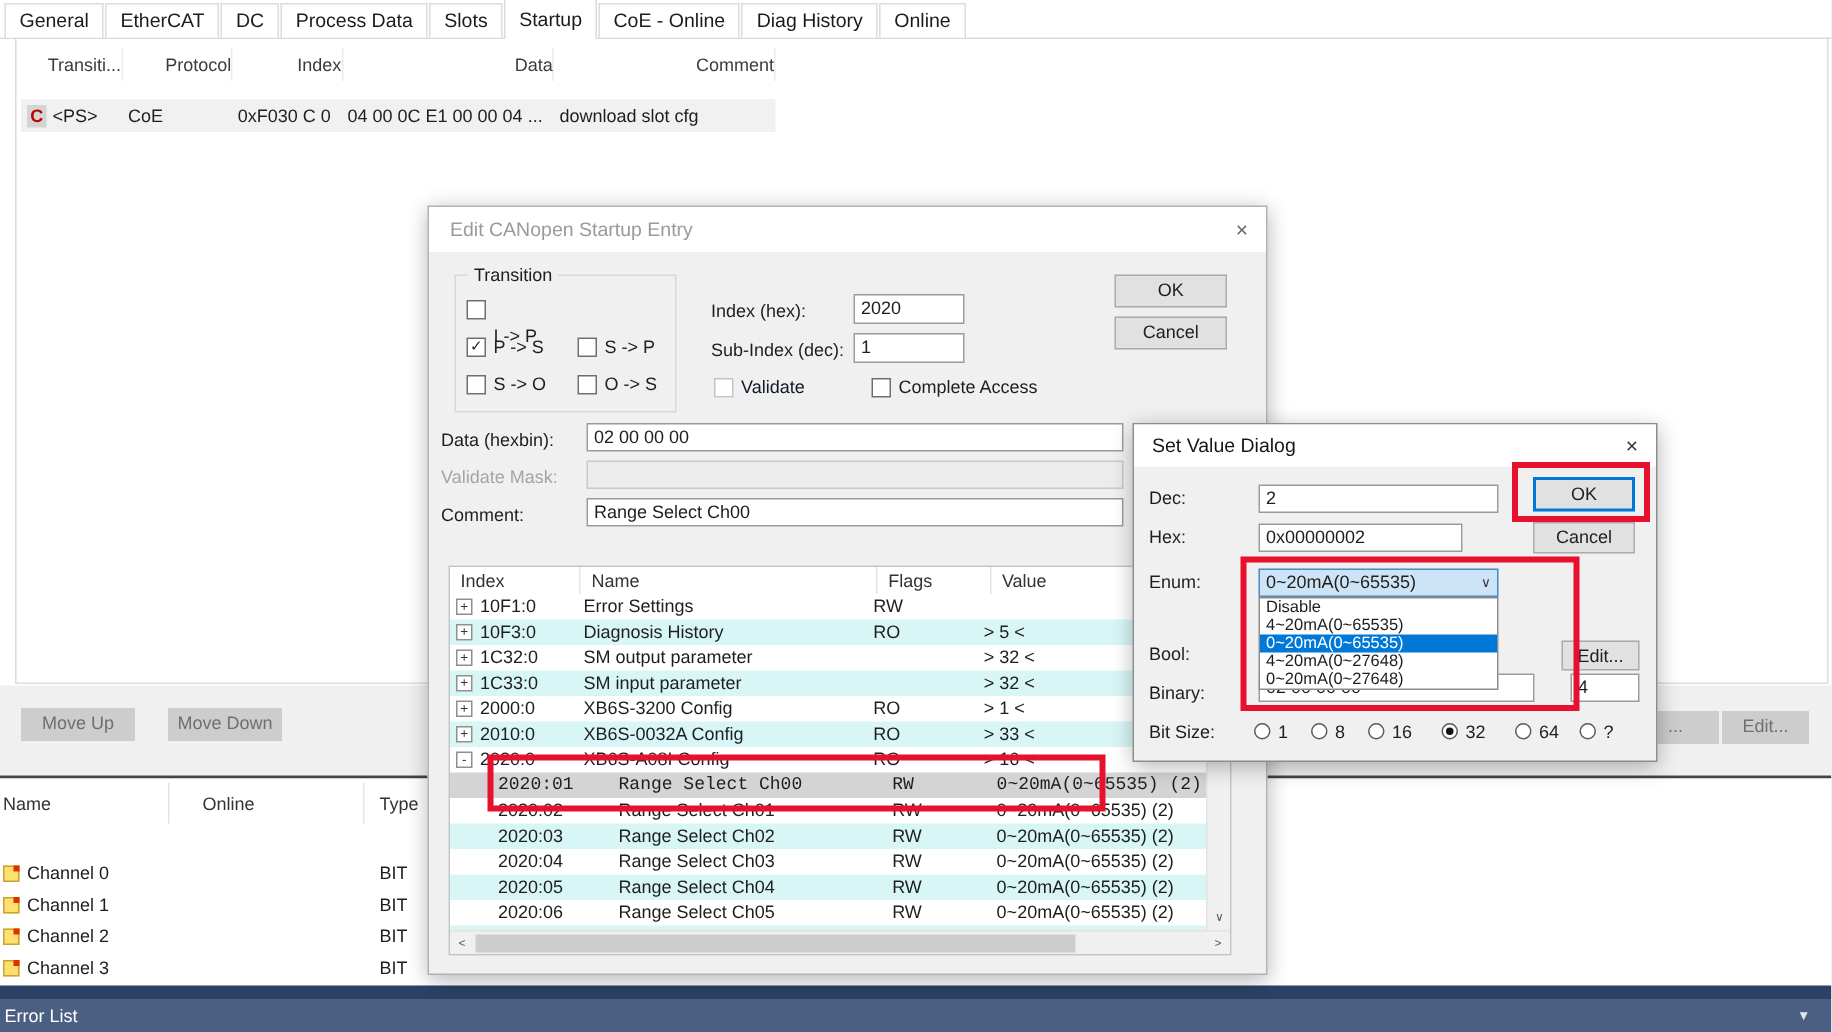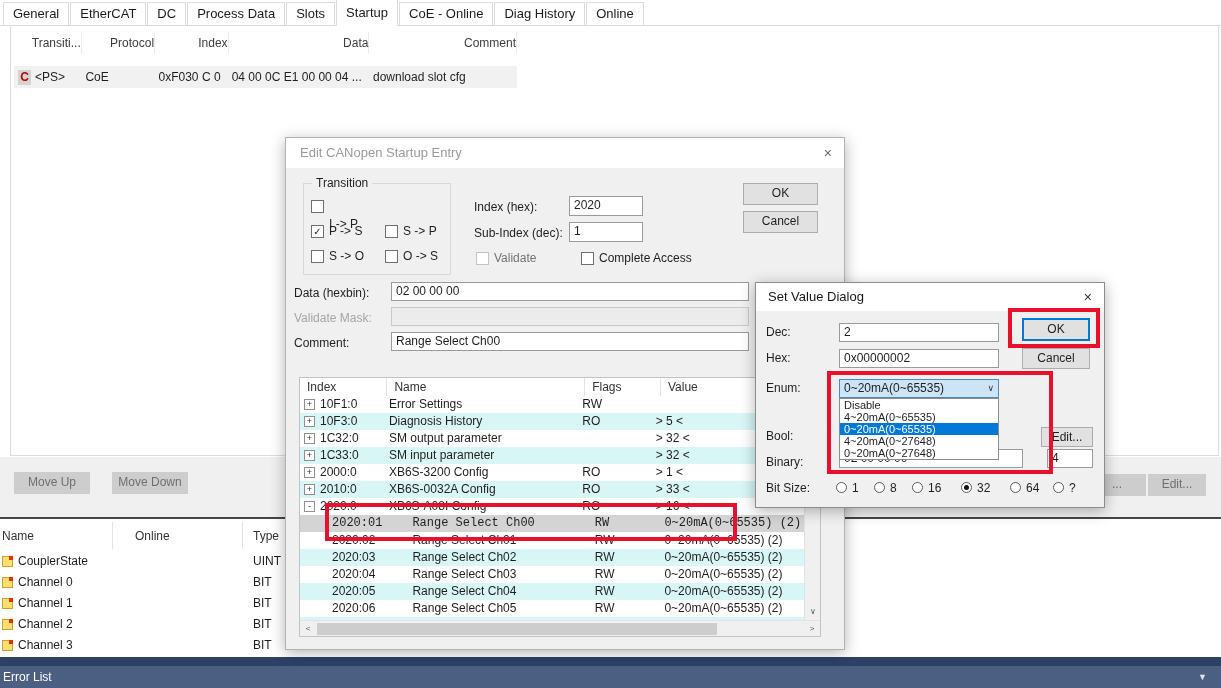--- a/index.html
+++ b/index.html
@@ -108,26 +108,20 @@
   <div class="abs graybtn" style="left:1148px;top:474px;width:58px;height:22px;z-index:5;">Edit...</div>
 
   <div class="abs" style="left:0;top:517px;width:1221px;height:2px;background:#454545;"></div>
   <div class="abs" style="left:0;top:519px;width:1221px;height:138px;background:#fff;">
     <div class="abs lbl" style="left:2px;top:5px;line-height:24px;color:#333;">Name</div>
     <div class="abs lbl" style="left:135px;top:5px;line-height:24px;color:#333;">Online</div>
     <div class="abs lbl" style="left:253px;top:5px;line-height:24px;color:#333;">Type</div>
     <div class="abs" style="left:112px;top:3px;width:1px;height:27px;background:#e3e3e3;"></div>
     <div class="abs" style="left:242px;top:3px;width:1px;height:27px;background:#e3e3e3;"></div>
 
-    <div class="abs" style="left:0;top:32px;width:1221px;height:21px;">
-      <span class="abs varicon" style="left:2px;top:5px;width:11px;height:11px;"></span>
-      <span class="abs lbl" style="left:18px;line-height:21px;">CouplerState</span>
-      <span class="abs lbl" style="left:135px;line-height:21px;"></span>
-      <span class="abs lbl" style="left:253px;line-height:21px;">UINT</span>
-    </div>
     <div class="abs" style="left:0;top:53px;width:1221px;height:21px;">
       <span class="abs varicon" style="left:2px;top:5px;width:11px;height:11px;"></span>
       <span class="abs lbl" style="left:18px;line-height:21px;">Channel 0</span>
       <span class="abs lbl" style="left:253px;line-height:21px;">BIT</span>
     </div>
     <div class="abs" style="left:0;top:74px;width:1221px;height:21px;">
       <span class="abs varicon" style="left:2px;top:5px;width:11px;height:11px;"></span>
       <span class="abs lbl" style="left:18px;line-height:21px;">Channel 1</span>
       <span class="abs lbl" style="left:253px;line-height:21px;">BIT</span>
     </div>
@@ -167,21 +161,21 @@
       <span class="abs lbl" style="left:25px;top:65px;">S -&gt; O</span>
       <span class="abs cb" style="left:81px;top:66px;"></span>
       <span class="abs lbl" style="left:99px;top:65px;">O -&gt; S</span>
     </div>
 
     <span class="abs lbl" style="left:188px;top:62px;">Index (hex):</span>
     <div class="abs field" style="left:283px;top:58px;width:74px;height:20px;">2020</div>
     <span class="abs lbl" style="left:188px;top:88px;">Sub-Index (dec):</span>
     <div class="abs field" style="left:283px;top:84px;width:74px;height:20px;">1</div>
     <span class="abs cb disabled" style="left:190px;top:114px;"></span>
-    <span class="abs lbl" style="left:208px;top:113px;color:#737373;">Validate</span>
+    <span class="abs lbl" style="left:208px;top:113px;color:#0f172a;">Validate</span>
     <span class="abs cb" style="left:295px;top:114px;"></span>
     <span class="abs lbl" style="left:313px;top:113px;">Complete Access</span>
 
     <div class="abs winbtn" style="left:457px;top:45px;width:75px;height:22px;">OK</div>
     <div class="abs winbtn" style="left:457px;top:73px;width:75px;height:22px;">Cancel</div>
 
     <span class="abs lbl" style="left:8px;top:148px;">Data (hexbin):</span>
     <div class="abs field" style="left:105px;top:144px;width:358px;height:19px;">02 00 00 00</div>
     <span class="abs lbl" style="left:8px;top:173px;color:#a5a5a5;">Validate Mask:</span>
     <div class="abs field disabled" style="left:105px;top:169px;width:358px;height:19px;"></div>
@@ -300,21 +294,21 @@
 
   <div class="abs dlg" style="left:755px;top:282px;width:350px;height:226px;z-index:20;border-color:#8c8c8c;">
     <div class="dlg-title" style="height:28px;">
       <span class="abs lbl" style="left:12px;line-height:28px;font-size:13px;color:#161616;">Set Value Dialog</span>
       <span class="closex" style="line-height:28px;color:#333;">×</span>
     </div>
 
     <span class="abs lbl" style="left:10px;top:42px;">Dec:</span>
     <div class="abs field" style="left:83px;top:40px;width:160px;height:19px;">2</div>
     <span class="abs lbl" style="left:10px;top:68px;">Hex:</span>
-    <div class="abs field" style="left:83px;top:66px;width:160px;height:19px;">0x00000002</div>
+    <div class="abs field" style="left:83px;top:66px;width:136px;height:19px;">0x00000002</div>
 
     <span class="abs lbl" style="left:10px;top:98px;">Enum:</span>
     <div class="abs combo" style="left:83px;top:96px;width:160px;height:19px;">
       <span>0~20mA(0~65535)</span>
       <span class="abs" style="right:4px;top:0;font-size:9px;line-height:17px;color:#333;">∨</span>
     </div>
     <div class="abs enumlist" style="left:83px;top:115px;width:160px;">
       <div class="opt">Disable</div>
       <div class="opt">4~20mA(0~65535)</div>
       <div class="opt sel">0~20mA(0~65535)</div>

